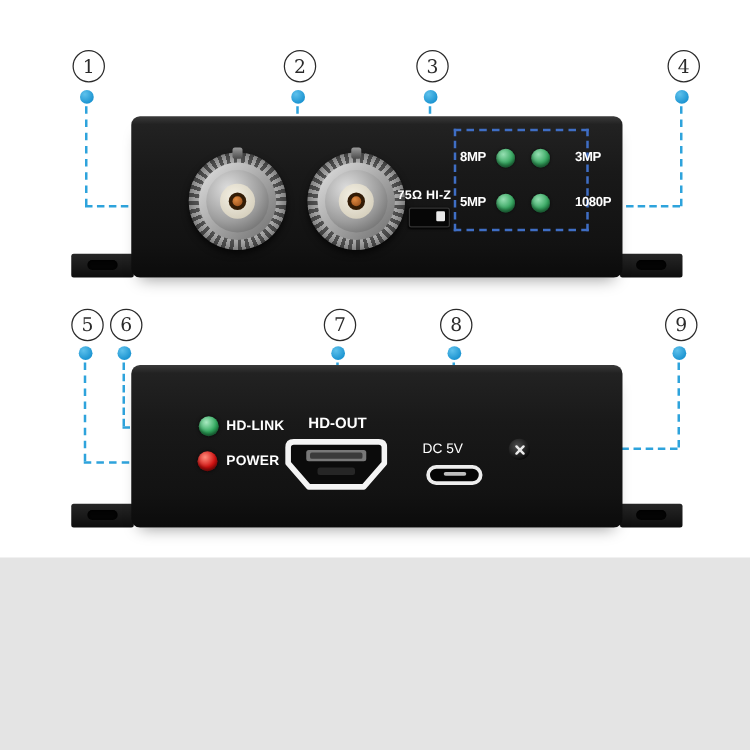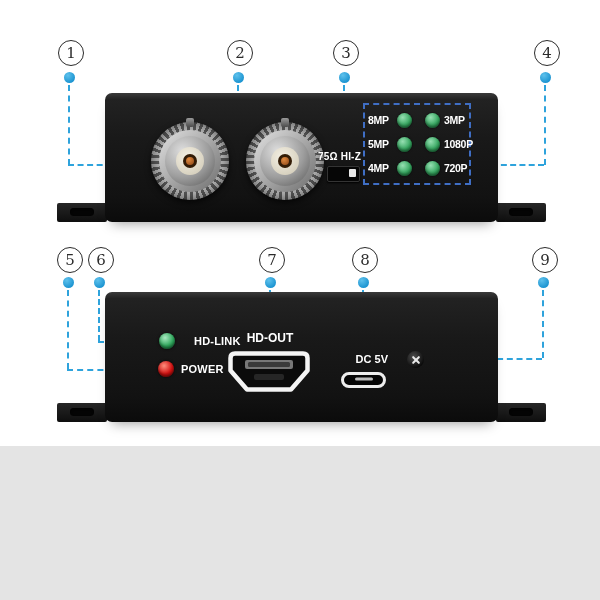--- a/index.html
+++ b/index.html
@@ -52,36 +52,36 @@
   .toggle-switch::after{content:"";position:absolute;right:3px;top:2px;width:7px;height:8px;
        background:#e9e9e9;border-radius:1px;}
 
   
   .led-panel{position:absolute;left:363px;top:103px;width:108px;height:82px;box-sizing:border-box;
        border:2px dashed #3f6ec4;display:flex;flex-direction:column;justify-content:space-around;
        padding:3px 0;}
   .led-row{display:flex;align-items:center;height:22px;}
   .led-lab-l{width:29px;padding-left:3px;color:#fff;font-weight:bold;font-size:10.5px;
        letter-spacing:-.3px;flex:0 0 auto;}
-  .led-lab-r{margin-left:4px;color:#fff;font-weight:bold;font-size:10.5px;letter-spacing:-.3px;}
+  .led-lab-r{margin-left:20px;color:#fff;font-weight:bold;font-size:10.5px;letter-spacing:-.3px;}
   .led{width:15px;height:15px;border-radius:50%;flex:0 0 auto;
        background:radial-gradient(circle at 38% 30%,#96dfb2,#37a761 55%,#187a3d);
        box-shadow:inset 0 -2px 3px rgba(0,0,0,.45),0 0 2px rgba(0,0,0,.8);}
   .led.l2{margin-left:13px;}
 
   
   .ind{position:absolute;width:16px;height:16px;border-radius:50%;
        box-shadow:inset 0 -2px 3px rgba(0,0,0,.45),0 0 3px rgba(0,0,0,.8);}
   .ind.green{background:radial-gradient(circle at 38% 30%,#a9e9c1,#2fa75c 55%,#147038);}
   .ind.red{background:radial-gradient(circle at 38% 30%,#ff8d7c,#d11111 55%,#8a0505);}
   .rear-lab{position:absolute;color:#fff;font-weight:bold;font-size:11px;letter-spacing:.2px;}
   .hdout-lab{position:absolute;left:240px;top:331px;width:60px;text-align:center;
        color:#fff;font-weight:bold;font-size:12px;}
-  .dc5v-lab{position:absolute;left:338px;top:353px;width:50px;text-align:right;
-       color:#fff;font-weight:bold;font-size:11px;}
+  .dc5v-lab{position:absolute;left:338px;top:353px;width:50px;text-align:left;
+       color:#fff;font-weight:normal;font-size:11px;}
   .hdmi{position:absolute;left:228px;top:351px;width:82px;height:41px;}
   .usbc{position:absolute;left:341px;top:372px;width:45px;height:16px;box-sizing:border-box;
        background:#050505;border:3px solid #ededed;border-radius:9px;}
   .usbc::after{content:"";position:absolute;left:50%;top:38%;transform:translate(-50%,-50%);
        width:18px;height:3px;background:#bdbdbd;border-radius:2px;}
   .ir{position:absolute;left:407px;top:351px;width:17px;height:17px;border-radius:50%;
        background:radial-gradient(circle at 40% 35%,#4e4e4e,#080808 75%);}
   .ir i{position:absolute;left:50%;top:50%;width:2px;height:10px;background:#e9e9e9;border-radius:1px;}
   .ir i.a{transform:translate(-50%,-50%) rotate(45deg);}
   .ir i.b{transform:translate(-50%,-50%) rotate(-45deg);}
@@ -142,26 +142,20 @@
       <span class="led"></span>
       <span class="led l2"></span>
       <span class="led-lab-r">3MP</span>
     </div>
     <div class="led-row">
       <span class="led-lab-l">5MP</span>
       <span class="led"></span>
       <span class="led l2"></span>
       <span class="led-lab-r">1080P</span>
     </div>
-    <div class="led-row">
-      <span class="led-lab-l">4MP</span>
-      <span class="led"></span>
-      <span class="led l2"></span>
-      <span class="led-lab-r">720P</span>
-    </div>
   </div>
 
   <div class="badge" style="left:57px;top:247px;">5</div>
   <div class="badge" style="left:88px;top:247px;">6</div>
   <div class="badge" style="left:259px;top:247px;">7</div>
   <div class="badge" style="left:352px;top:247px;">8</div>
   <div class="badge" style="left:532px;top:247px;">9</div>
 
   <div class="dot" style="left:63px;top:277px;"></div>
   <div class="dot" style="left:94px;top:277px;"></div>
@@ -181,21 +175,21 @@
   <div class="flange" style="left:57px;top:403px;">
       <span class="slot"></span>
     </div>
   <div class="flange" style="left:496px;top:403px;">
       <span class="slot"></span>
     </div>
 
   <div class="device" style="top:292px;height:130px;"></div>
 
   <div class="ind green" style="left:159px;top:333px;"></div>
-  <div class="rear-lab" style="left:194px;top:335px;">HD-LINK</div>
+  <div class="rear-lab" style="left:181px;top:335px;">HD-LINK</div>
   <div class="ind red" style="left:158px;top:361px;"></div>
   <div class="rear-lab" style="left:181px;top:363px;">POWER</div>
 
   <div class="hdout-lab">HD-OUT</div>
   <div class="hdmi">
     <svg width="82" height="41" viewBox="0 0 82 41">
       <path d="M7,2.5 H75 Q79.5,2.5 79.5,7 V19.5 L63,38.5 H19 L2.5,19.5 V7 Q2.5,2.5 7,2.5 Z" fill="#0b0b0b" stroke="#f4f4f4" stroke-width="4.5" stroke-linejoin="round"></path>
       <rect x="17" y="9" width="48" height="9" rx="2" fill="#787878"></rect>
       <rect x="20" y="11" width="42" height="5" rx="1.5" fill="#3a3a3a"></rect>
       <rect x="26" y="23" width="30" height="6" rx="2" fill="#262626"></rect>

